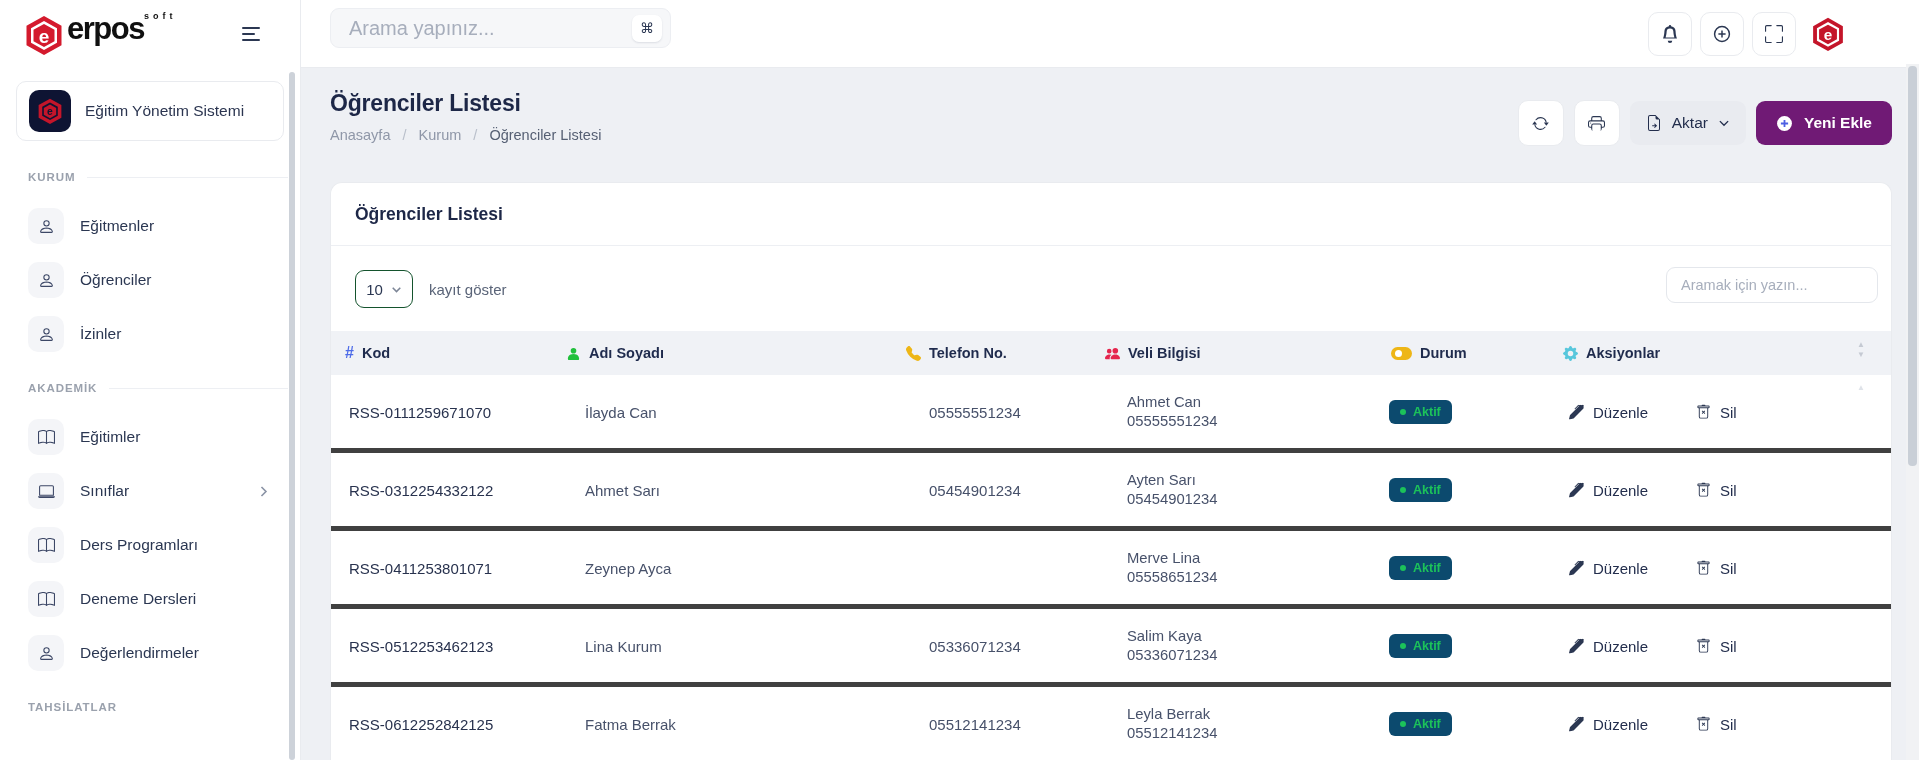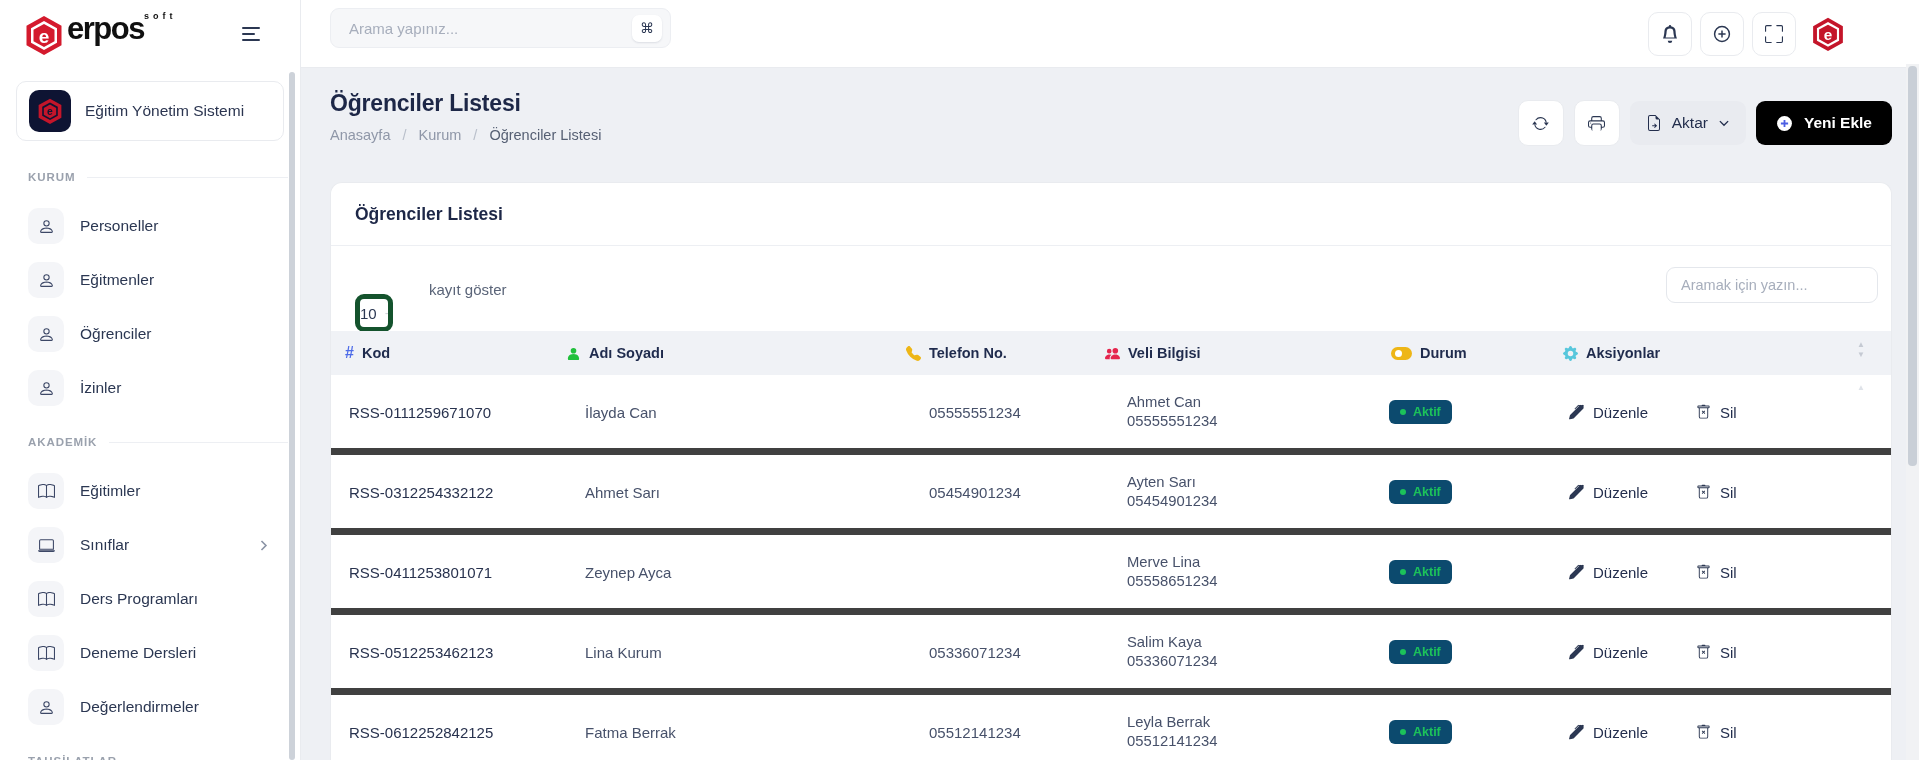--- a/index.html
+++ b/index.html
@@ -32,21 +32,21 @@
   .side-item{height:54px;display:flex;align-items:center;padding:0 30px 0 28px;cursor:pointer;}
   .side-ico{width:36px;height:36px;min-width:36px;border-radius:10px;background:#f4f5f8;display:flex;align-items:center;justify-content:center;color:#3c4766;}
   .side-ico svg{width:17px;height:17px;}
   .side-item .lbl{margin-left:16px;font-size:15.5px;color:#2b3752;white-space:nowrap;}
   .side-item .chev{margin-left:auto;color:#8a93a5;display:flex;}
   .side-item .chev svg{width:13px;height:13px;}
   .side-scroll{position:absolute;left:289px;top:72px;width:6px;height:688px;background:#cdd2d9;border-radius:3px;}
   
   .topbar{position:absolute;left:300px;top:0;width:1619px;height:67px;background:#fff;border-bottom:1px solid #e9ebef;z-index:2;}
   .searchbox{position:absolute;left:30px;top:8px;width:341px;height:40px;background:#f6f7f9;border:1px solid #eceef2;border-radius:9px;display:flex;align-items:center;padding:0 8px 0 16px;box-sizing:border-box;}
-  .searchbox input{flex:1;border:none;outline:none;background:transparent;font-size:15px;color:#0f172a;font-family:inherit;}
+  .searchbox input{flex:1;border:none;outline:none;background:transparent;font-size:20px;color:#0f172a;font-family:inherit;}
   .searchbox input::placeholder{color:#a7aebc;}
   .kbd{margin-left:8px;width:30px;height:27px;background:#fff;border-radius:7px;box-shadow:0 1px 2px rgba(30,40,70,.12);display:flex;align-items:center;justify-content:center;font-size:14px;color:#2b3752;}
   .top-actions{position:absolute;top:12px;right:73px;display:flex;align-items:center;gap:8px;}
   .tbtn{width:42px;height:42px;border:1px solid #e9ebef;border-radius:10px;background:#fff;display:flex;align-items:center;justify-content:center;color:#2b3752;cursor:pointer;}
   .tbtn svg{width:18px;height:18px;}
   .avatar{width:36px;height:36px;margin-left:6px;display:flex;align-items:center;justify-content:center;cursor:pointer;}
   .avatar svg{width:34px;height:34px;}
   
   .main{position:absolute;left:300px;top:67px;width:1619px;height:693px;}
   .page-head{position:absolute;left:30px;top:23px;}
@@ -58,36 +58,36 @@
   .toolbar{position:absolute;top:33px;right:27px;display:flex;align-items:center;gap:10px;}
   .icon-btn{width:44px;height:44px;background:#fff;border:1px solid #e9ebef;border-radius:10px;display:flex;align-items:center;justify-content:center;color:#2b3752;cursor:pointer;}
   .icon-btn svg{width:17px;height:17px;}
   .aktar-btn{height:44px;padding:0 16px;background:#e9ebf0;border-radius:9px;display:flex;align-items:center;gap:10px;font-size:15.5px;font-weight:500;color:#232e4d;cursor:pointer;}
   .aktar-btn svg{width:16px;height:16px;}
   .primary-btn{height:44px;padding:0 20px;border-radius:9px;display:flex;align-items:center;gap:11px;font-size:15.5px;font-weight:700;color:#fff;cursor:pointer;}
   .primary-btn svg{width:17px;height:17px;}
   
   .card{position:absolute;left:30px;top:115px;width:1562px;height:578px;background:#fff;border:1px solid #e9ebef;border-bottom:none;border-radius:12px 12px 0 0;overflow:hidden;box-sizing:border-box;}
   .card-head{height:62px;border-bottom:1px solid #edeff3;display:flex;align-items:center;padding:0 24px;font-size:17.5px;font-weight:700;color:#1d2747;}
-  .pagesize{position:absolute;left:24px;top:87px;width:38px;height:38px;border:5px solid #14532d;border-radius:9px;display:flex;align-items:center;justify-content:center;gap:8px;font-size:15px;color:#2b3752;cursor:pointer;box-sizing:border-box;margin-top:24px;}
+  .pagesize{position:absolute;left:24px;top:87px;width:58px;height:38px;border:1px solid #14532d;border-radius:9px;display:flex;align-items:center;justify-content:center;gap:8px;font-size:15px;color:#2b3752;cursor:pointer;box-sizing:border-box;}
   .pagesize svg{width:11px;height:11px;color:#7c8596;}
   .pagesize-lbl{position:absolute;left:98px;top:98px;font-size:15px;color:#5a6478;}
   .tsearch{position:absolute;right:13px;top:84px;width:212px;height:36px;border:1px solid #e4e7ec;border-radius:9px;padding:0 14px;box-sizing:border-box;font-size:14.5px;color:#2b3752;outline:none;font-family:inherit;}
   .tsearch::placeholder{color:#a7aebc;}
   .thead{position:absolute;left:0;top:148px;width:100%;height:44px;background:#f0f2f6;}
   .hcell{position:absolute;top:0;height:44px;display:flex;align-items:center;gap:8px;font-size:14.5px;font-weight:700;color:#1f2b4d;white-space:nowrap;}
   .hcell .hico{display:flex;align-items:center;}
   .hcell .hico svg{width:15px;height:15px;}
   .hash{font-weight:700;font-size:16px;}
   .tgl{display:inline-block;width:21px;height:13px;border-radius:7px;position:relative;}
   .tgl .knob{position:absolute;left:4px;top:3px;width:7px;height:7px;border-radius:50%;background:#fff;}
   .hc0{left:14px;}.hc1{left:235px;}.hc2{left:575px;}.hc3{left:774px;}.hc4{left:1060px;}.hc5{left:1232px;}
   .sort-carets{position:absolute;right:26px;top:9px;display:flex;flex-direction:column;gap:1px;font-size:8px;line-height:9px;color:#c5cad3;cursor:pointer;text-align:center;}
   .tbody{position:absolute;left:0;top:192px;width:100%;}
-  .trow{position:relative;height:73px;border-bottom:7px solid #404040;background:#fff;padding-left:10px;}
+  .trow{position:relative;height:73px;border-bottom:5px solid #404040;background:#fff;padding-left:10px;}
   .cell{position:absolute;top:50%;transform:translateY(-50%);white-space:nowrap;}
   .c-kod{left:18px;font-size:15px;color:#28324e;}
   .c-ad{left:254px;font-size:15px;color:#47516a;}
   .c-tel{left:598px;font-size:15px;color:#47516a;}
   .c-veli{left:796px;font-size:14.8px;color:#47516a;line-height:19.5px;}
   .c-durum{left:1058px;}
   .badge{display:inline-flex;align-items:center;gap:7px;background:#0c4a6e;font-size:12.5px;font-weight:700;padding:5px 11px;border-radius:6px;}
   .badge .dot{width:6px;height:6px;border-radius:50%;}
   .act{display:flex;align-items:center;gap:9px;font-size:15px;color:#232e4d;cursor:pointer;}
   .act svg{width:15px;height:15px;color:#2b3752;}
@@ -138,28 +138,20 @@
       <div class="nav-label first">
         <span>KURUM</span>
         <span class="line"></span>
       </div>
       <div class="side-item">
         <span class="side-ico">
           <svg viewBox="0 0 16 16" fill="currentColor">
             <path d="M8 8a3 3 0 1 0 0-6 3 3 0 0 0 0 6zm2-3a2 2 0 1 1-4 0 2 2 0 0 1 4 0zm4 8c0 1-1 1-1 1H3s-1 0-1-1 1-4 6-4 6 3 6 4zm-1-.004c-.001-.246-.154-.986-.832-1.664C11.516 10.68 10.289 10 8 10c-2.29 0-3.516.68-4.168 1.332-.678.678-.83 1.418-.832 1.664h10z"></path>
           </svg>
         </span>
-        <span class="lbl">Personeller</span>
-      </div>
-      <div class="side-item">
-        <span class="side-ico">
-          <svg viewBox="0 0 16 16" fill="currentColor">
-            <path d="M8 8a3 3 0 1 0 0-6 3 3 0 0 0 0 6zm2-3a2 2 0 1 1-4 0 2 2 0 0 1 4 0zm4 8c0 1-1 1-1 1H3s-1 0-1-1 1-4 6-4 6 3 6 4zm-1-.004c-.001-.246-.154-.986-.832-1.664C11.516 10.68 10.289 10 8 10c-2.29 0-3.516.68-4.168 1.332-.678.678-.83 1.418-.832 1.664h10z"></path>
-          </svg>
-        </span>
         <span class="lbl">Eğitmenler</span>
       </div>
       <div class="side-item">
         <span class="side-ico">
           <svg viewBox="0 0 16 16" fill="currentColor">
             <path d="M8 8a3 3 0 1 0 0-6 3 3 0 0 0 0 6zm2-3a2 2 0 1 1-4 0 2 2 0 0 1 4 0zm4 8c0 1-1 1-1 1H3s-1 0-1-1 1-4 6-4 6 3 6 4zm-1-.004c-.001-.246-.154-.986-.832-1.664C11.516 10.68 10.289 10 8 10c-2.29 0-3.516.68-4.168 1.332-.678.678-.83 1.418-.832 1.664h10z"></path>
           </svg>
         </span>
         <span class="lbl">Öğrenciler</span>
       </div>
@@ -288,21 +280,21 @@
     <div class="aktar-btn">
       <svg viewBox="0 0 16 16" fill="currentColor">
           <path d="M14 4.5V14a2 2 0 0 1-2 2H4a2 2 0 0 1-2-2V2a2 2 0 0 1 2-2h5.5L14 4.5zm-3 0A1.5 1.5 0 0 1 9.5 3V1H4a1 1 0 0 0-1 1v12a1 1 0 0 0 1 1h8a1 1 0 0 0 1-1V4.5h-2z"></path>
           <path d="M6.2 10.2h3l-1.1-1.1.7-.7 2.3 2.3-2.3 2.3-.7-.7 1.1-1.1h-3z"></path>
         </svg>
       <span>Aktar</span>
       <svg viewBox="0 0 16 16" fill="none" stroke="currentColor" stroke-width="1.8" style="width:12px;height:12px;">
           <path d="M2.5 5.5 8 11l5.5-5.5"></path>
         </svg>
     </div>
-    <div class="primary-btn" id="add-btn" style="background: #000000;">
+    <div class="primary-btn" id="add-btn" style="background: #701a75;">
       <svg viewBox="0 0 16 16">
           <circle cx="8" cy="8" r="7" fill="#fff"></circle>
           <path d="M8 4.6v6.8M4.6 8h6.8" stroke="#4d5fe3" stroke-width="1.7"></path>
         </svg>
       <span>Yeni Ekle</span>
     </div>
   </div>
 
   <section class="card">
     <div class="card-head">Öğrenciler Listesi</div>

